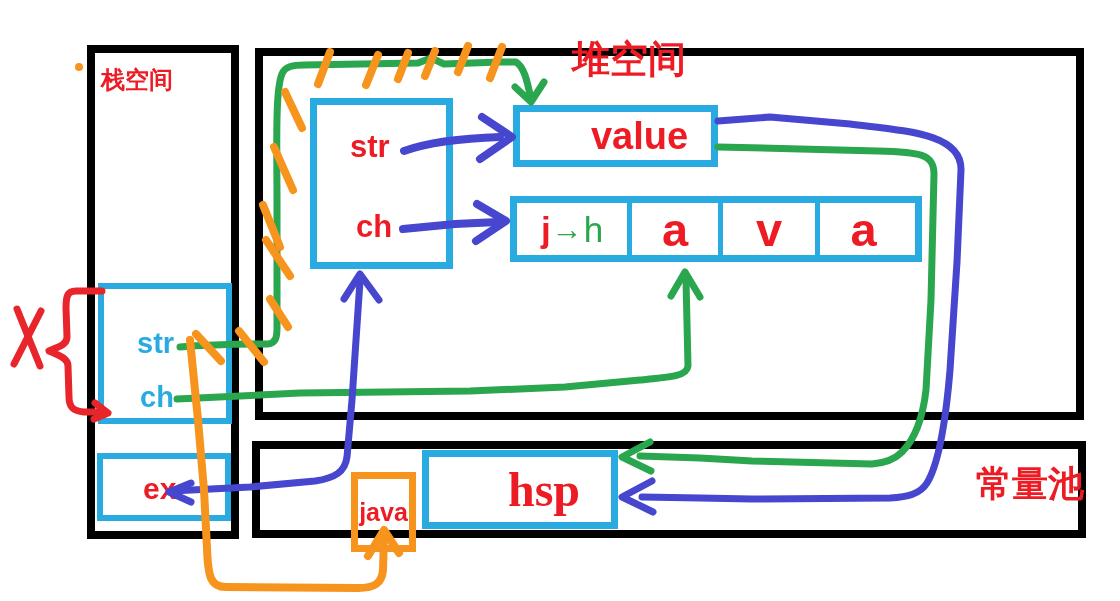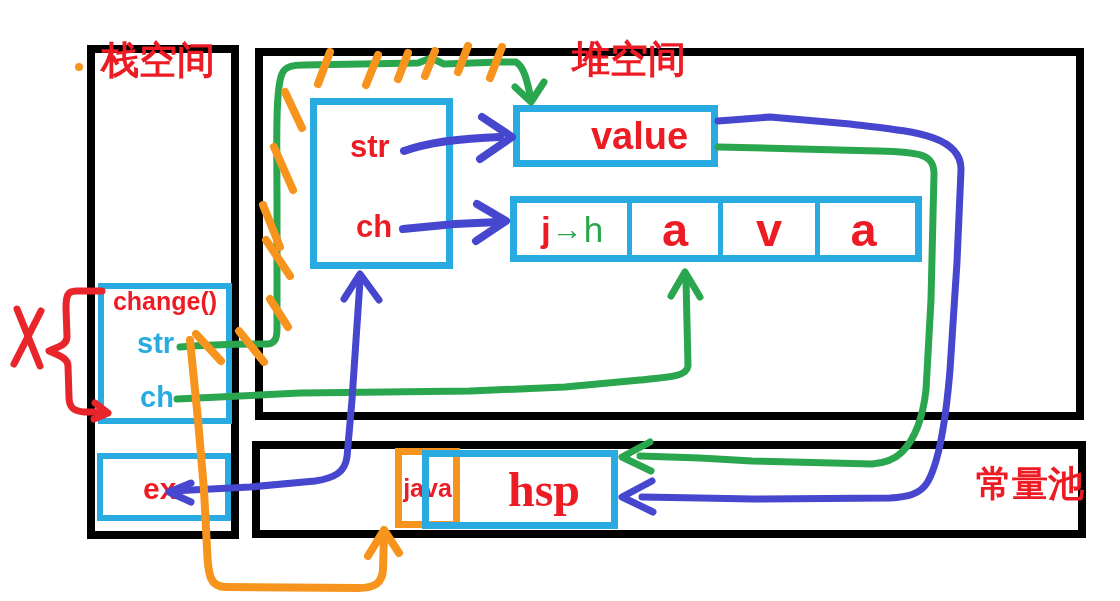--- a/index.html
+++ b/index.html
@@ -21,26 +21,25 @@
 </style>
 </head>
 <body>
 
 <div id="canvas">
 
   <div class="box black" style="left:87px;top:45px;width:152px;height:494px;"></div>
   <div class="box black" style="left:255px;top:48px;width:829px;height:372px;"></div>
   <div class="box black" style="left:252px;top:441px;width:834px;height:97px;"></div>
 
-  <div class="lbl red" style="left:101px;top:41px;font-size:38px;text-align:right;">栈空间</div>
+  <div class="lbl red" style="left:101px;top:68px;font-size:24px;text-align:right;">栈空间</div>
   <div class="lbl red" style="left:572px;top:40px;font-size:38px;">堆空间</div>
   <div class="lbl red" style="left:976px;top:466px;font-size:36px;">常量池</div>
 
   <div class="box blue" style="left:98px;top:283px;width:134px;height:141px;border-width:6px;"></div>
-  <div class="lbl red center" style="left:98px;top:289px;width:134px;font-size:25px;">change()</div>
   <div class="lbl cyan" style="left:137px;top:329px;font-size:29px;">str</div>
   <div class="lbl cyan" style="left:140px;top:383px;font-size:29px;">ch</div>
 
   <div class="box blue" style="left:97px;top:453px;width:134px;height:68px;border-width:6px;"></div>
   <div class="lbl red" style="left:143px;top:474px;font-size:30px;">ex</div>
 
   <div class="box blue" style="left:310px;top:98px;width:143px;height:171px;"></div>
   <div class="lbl red" style="left:350px;top:131px;font-size:31px;">str</div>
   <div class="lbl red" style="left:356px;top:211px;font-size:31px;">ch</div>
 
@@ -59,21 +58,21 @@
       <span class="lbl red" style="position:static;font-size:47px;">a</span>
     </div>
     <div class="cell" style="width:97px;">
       <span class="lbl red" style="position:static;font-size:47px;">v</span>
     </div>
     <div class="cell" style="width:92px;">
       <span class="lbl red" style="position:static;font-size:47px;">a</span>
     </div>
   </div>
 
-  <div class="box center" style="left:351px;top:448px;width:65px;height:80px;border:7px solid #f7941d;margin-left:44px;">
+  <div class="box center" style="left:351px;top:472px;width:65px;height:80px;border:7px solid #f7941d;">
     <span class="lbl red" style="position:static;font-size:25px;">java</span>
   </div>
   <div class="box blue center" style="left:422px;top:450px;width:196px;height:79px;font-family:Liberation Serif, serif;">
     <span class="lbl red" style="position:static;font-size:48px;">hsp</span>
   </div>
 
   <svg id="arrow-layer" width="1120" height="601" viewBox="0 0 1120 601">
 
     <g stroke="#2aa64e" stroke-width="7">
       <path d="M 180 347 C 215 344 245 344 268 344 C 276 343 277 337 277 328 L 277 200 C 277 148 275 90 282 74 C 285 66 294 65 304 65 L 418 63 L 431 58 L 444 64 L 500 62 L 516 62 C 524 67 527 80 531 99"></path>

